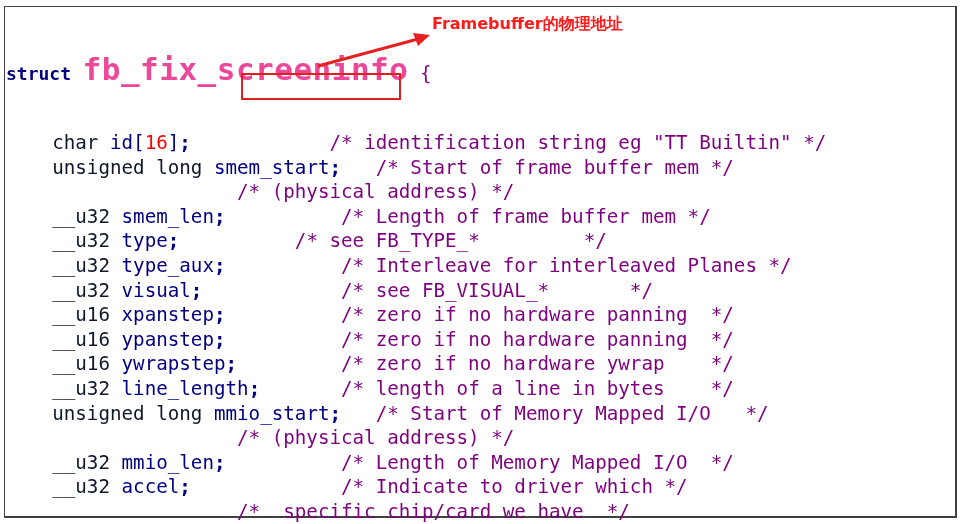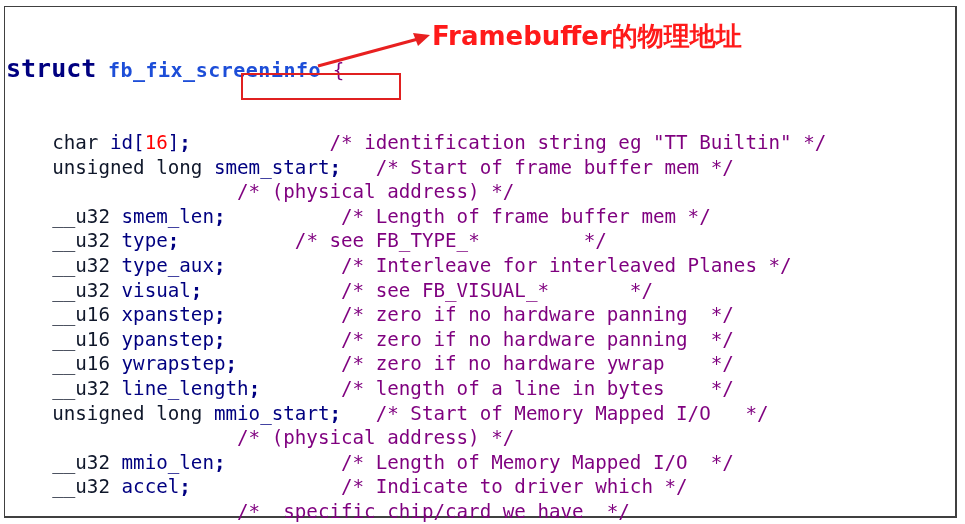--- a/index.html
+++ b/index.html
@@ -6,24 +6,24 @@
   body{width:965px;height:524px;position:relative;overflow:hidden;}
   .frame{position:absolute;left:4px;top:6px;width:953px;height:512px;border:1px solid #404040;border-right-width:2px;border-bottom-width:2px;box-sizing:border-box;background:#fff;}
   .code{position:absolute;left:6px;top:8px;font-family:"DejaVu Sans Mono","Liberation Mono",monospace;font-size:19.2px;line-height:24.6px;white-space:pre;color:#7f007f;}
   .line{height:24.6px;}
   .ty{color:#0f172a;}
   .id{color:#000080;font-weight:normal;}
   .num{color:#ff0000;}
   .cm{color:#7f007f;}
   .pn{color:#000080;}
   .brace{color:#7f007f;}
-  .struct-kw{color:#000080;font-weight:bold;font-size:25px;}
-  .struct-name{color:#1d4ed8;font-weight:bold;font-size:20px;line-height:24px;letter-spacing:0.5px;}
+  .struct-kw{color:#000080;font-weight:bold;font-size:18px;}
+  .struct-name{color:#ec4899;font-weight:bold;font-size:31px;line-height:24px;letter-spacing:0.5px;}
   .semi{color:#000080;font-weight:bold;}
-  .annot{position:absolute;left:432px;top:22px;font-family:"DejaVu Sans","Liberation Sans",sans-serif;font-size:26px;color:#ff1a1a;font-weight:bold;line-height:28px;}
+  .annot{position:absolute;left:432px;top:10px;font-family:"DejaVu Sans","Liberation Sans",sans-serif;font-size:16px;color:#ff1a1a;font-weight:bold;line-height:28px;}
   .hlbox{position:absolute;left:241px;top:73px;width:160px;height:27px;border:2px solid #e02020;box-sizing:border-box;}
   svg.arrow{position:absolute;left:0;top:0;width:965px;height:524px;pointer-events:none;}
 </style>
 </head>
 <body>
 
 <div class="frame"></div>
 
 <div class="code">
   <div class="line"><span class="struct-kw">struct</span> <span class="struct-name">fb_fix_screeninfo</span> <span class="brace">{</span></div>

